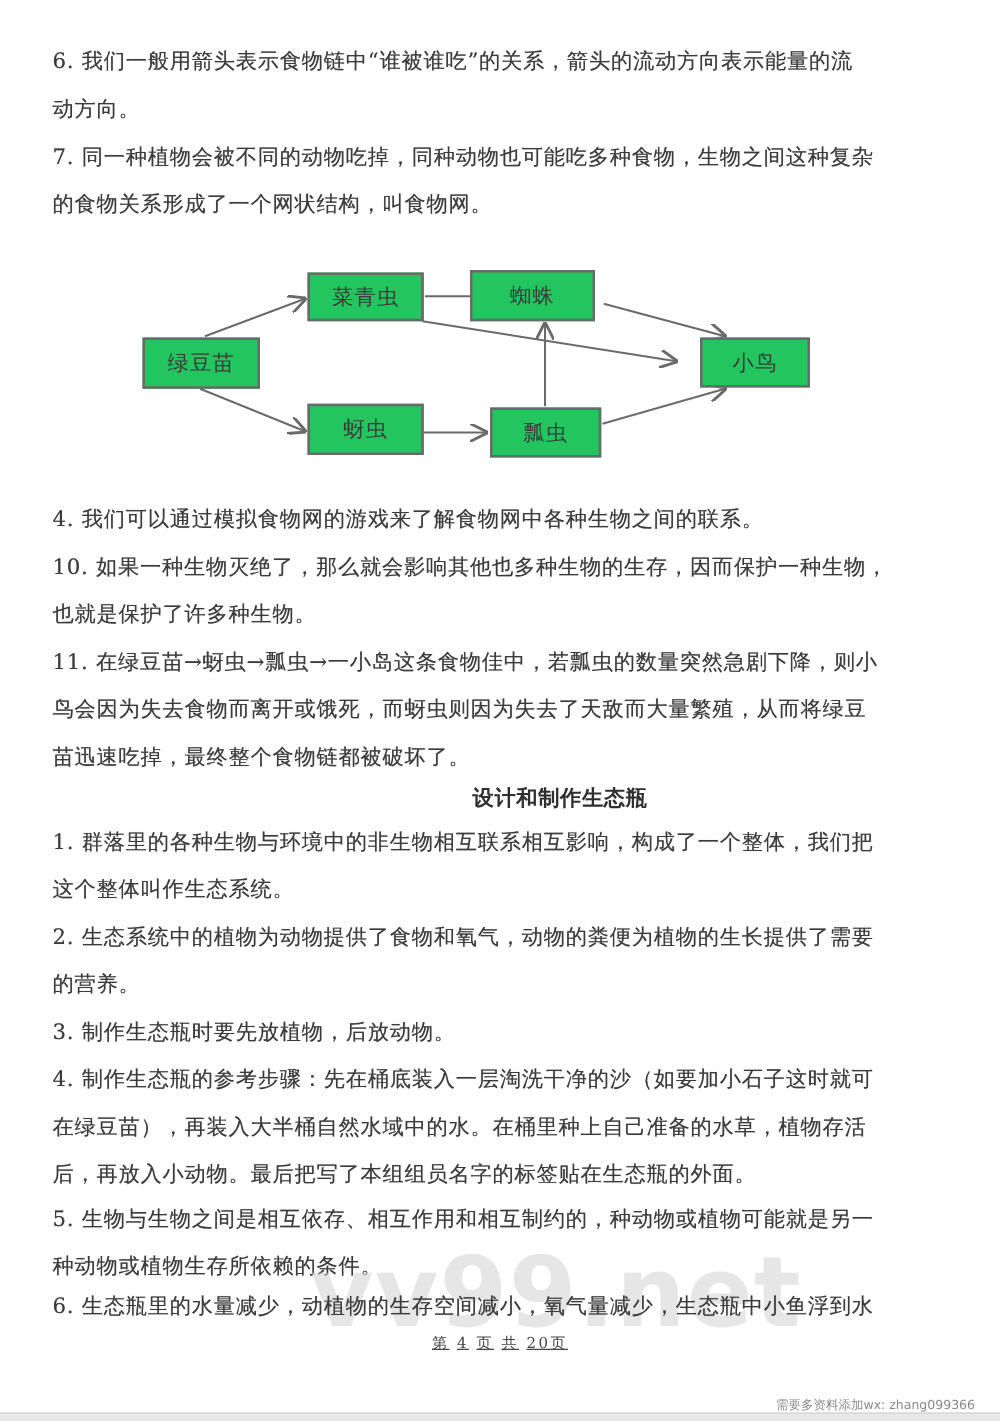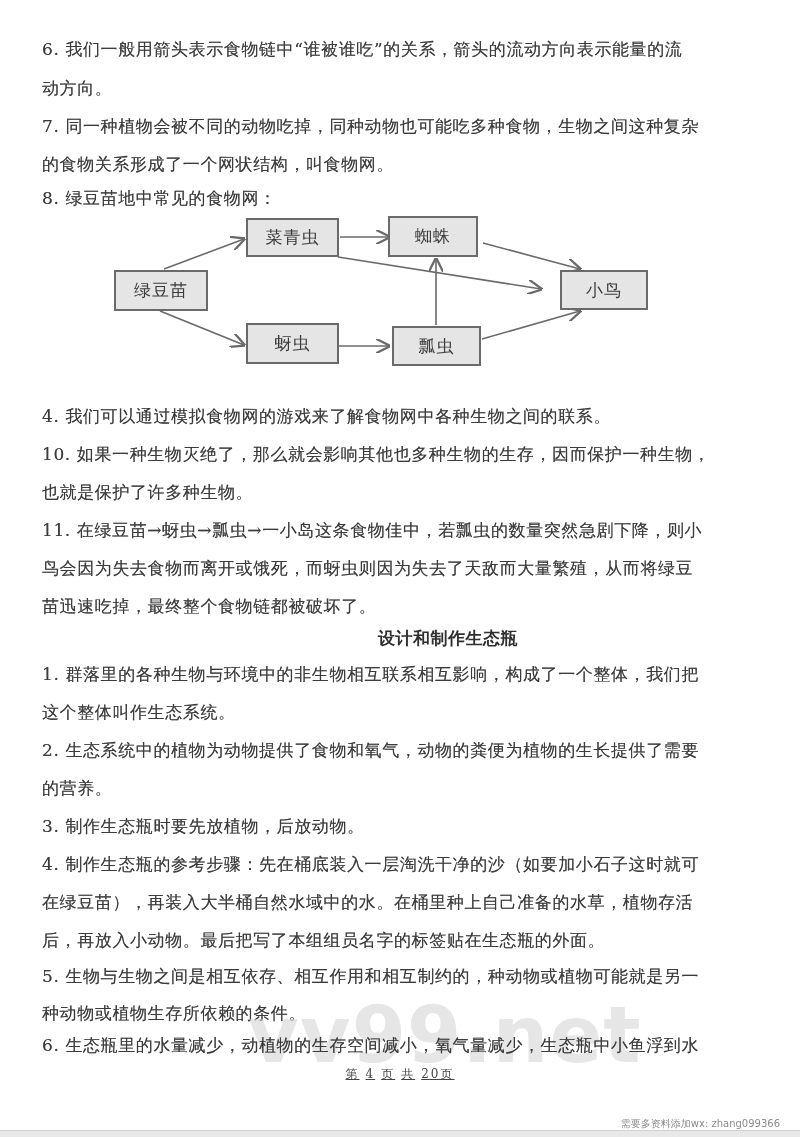--- a/index.html
+++ b/index.html
@@ -16,21 +16,21 @@
     white-space: nowrap; color: #3b3b3b;
     text-shadow: 0 0 0.6px rgba(0,0,0,0.45);
   }
   .heading {
     position: absolute; left: 0; width: 800px; text-align: center;
     font-size: 17px; font-weight: bold; color: #2f2f2f; letter-spacing: 0.5px; margin-left: 48px;
   }
   .diagram { position: absolute; left: 0; top: 0; width: 800px; height: 400px; pointer-events: none; }
   .node {
     position: absolute; box-sizing: border-box;
-    border: 2px solid #6a6a6a; background: #e5e5e5;
+    border: 2px solid #6a6a6a; background: #22c55e;
     display: flex; align-items: center; justify-content: center;
     font-size: 17px; color: #3a3a3a; letter-spacing: 1px;
     font-family: "DejaVu Sans", "Liberation Sans", sans-serif;
     text-align: right;
   }
   .footer {
     position: absolute; top: 1066px; left: 0; width: 800px; text-align: center;
     font-size: 12px; color: #444; letter-spacing: 2px; text-decoration: underline;
   }
   .footer span { margin: 0 3px; }
@@ -52,21 +52,20 @@
 </style>
 </head>
 <body>
 
 <div class="page">
 
   <div class="line" style="top:38px">6. 我们一般用箭头表示食物链中“谁被谁吃”的关系，箭头的流动方向表示能量的流</div>
   <div class="line" style="top:77px">动方向。</div>
   <div class="line" style="top:115px">7. 同一种植物会被不同的动物吃掉，同种动物也可能吃多种食物，生物之间这种复杂</div>
   <div class="line" style="top:153px">的食物关系形成了一个网状结构，叫食物网。</div>
-  <div class="line" style="top:187px">8. 绿豆苗地中常见的食物网：</div>
 
   <svg class="diagram" viewBox="0 0 800 400" width="800" height="400">
     <defs>
       <marker id="arr" viewBox="0 0 10 10" refX="9" refY="5" markerWidth="9" markerHeight="9" orient="auto-start-reverse">
         <path d="M0,0 L10,5 L0,10" fill="none" stroke="#6a6a6a" stroke-width="1.6"></path>
       </marker>
     </defs>
     <g stroke="#6a6a6a" stroke-width="1.6" fill="none">
 
       <line x1="164" y1="269" x2="244" y2="239" marker-end="url(#arr)"></line>
@@ -82,21 +81,21 @@
       <line x1="339" y1="346" x2="389" y2="346" marker-end="url(#arr)"></line>
 
       <line x1="436" y1="325" x2="436" y2="259" marker-end="url(#arr)"></line>
 
       <line x1="482" y1="339" x2="580" y2="311" marker-end="url(#arr)"></line>
     </g>
   </svg>
 
   <div class="node" style="left:114px;top:270px;width:94px;height:41px">绿豆苗</div>
   <div class="node" style="left:246px;top:218px;width:93px;height:39px">菜青虫</div>
-  <div class="node" style="left:388px;top:216px;width:90px;height:41px">蜘蛛</div>
+  <div class="node" style="left:376px;top:216px;width:100px;height:41px">蜘蛛</div>
   <div class="node" style="left:560px;top:270px;width:88px;height:40px">小鸟</div>
   <div class="node" style="left:246px;top:323px;width:93px;height:41px">蚜虫</div>
   <div class="node" style="left:392px;top:326px;width:89px;height:40px">瓢虫</div>
 
   <div class="line" style="top:405px">4. 我们可以通过模拟食物网的游戏来了解食物网中各种生物之间的联系。</div>
   <div class="line" style="top:443px">10. 如果一种生物灭绝了，那么就会影响其他也多种生物的生存，因而保护一种生物，</div>
   <div class="line" style="top:481px">也就是保护了许多种生物。</div>
   <div class="line" style="top:519px">11. 在绿豆苗→蚜虫→瓢虫→一小岛这条食物佳中，若瓢虫的数量突然急剧下降，则小</div>
   <div class="line" style="top:595px">苗迅速吃掉，最终整个食物链都被破坏了。</div>
   <div class="line" style="top:557px">鸟会因为失去食物而离开或饿死，而蚜虫则因为失去了天敌而大量繁殖，从而将绿豆</div>

